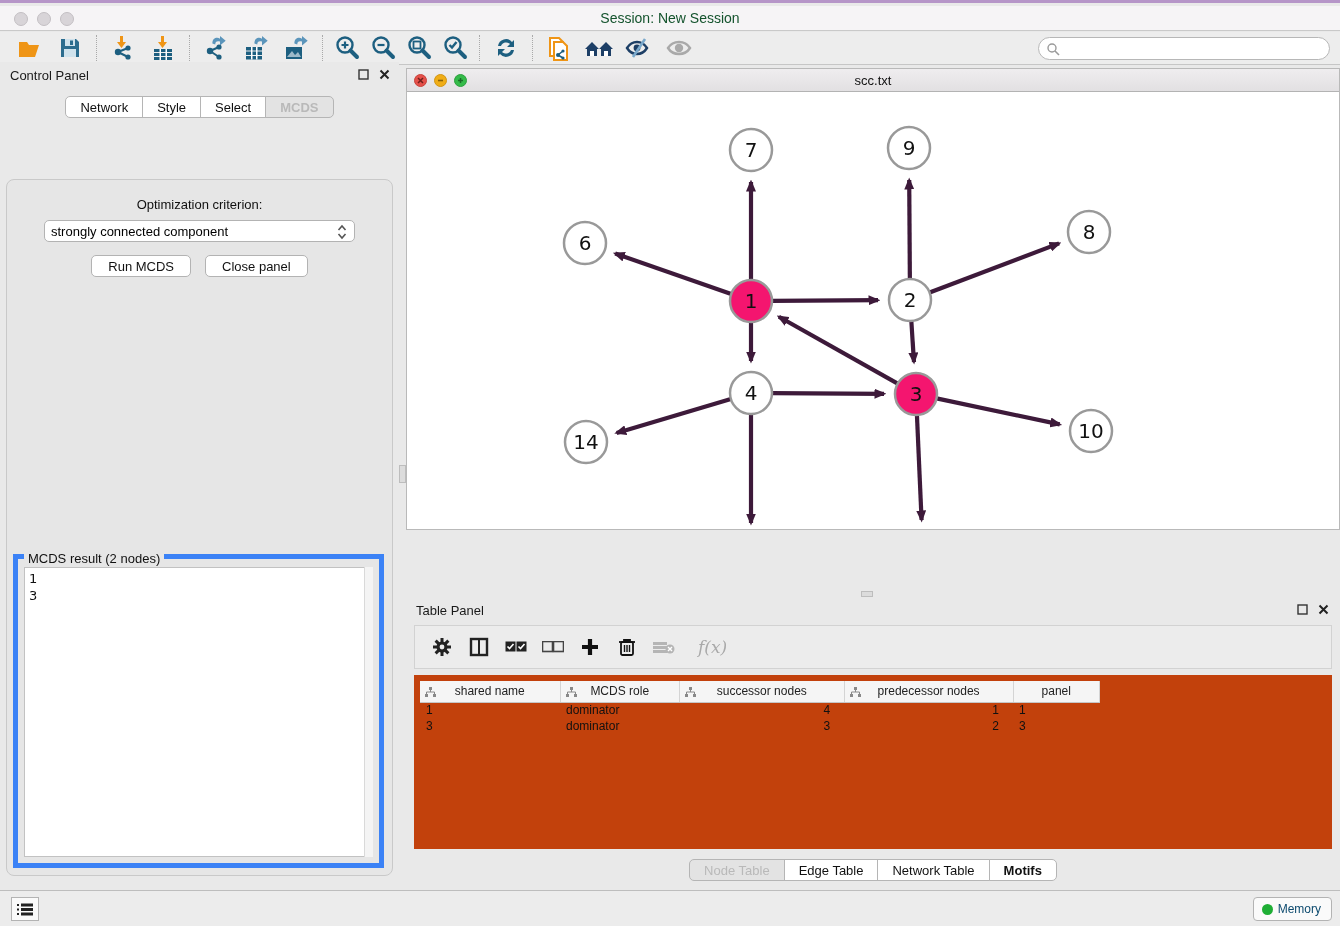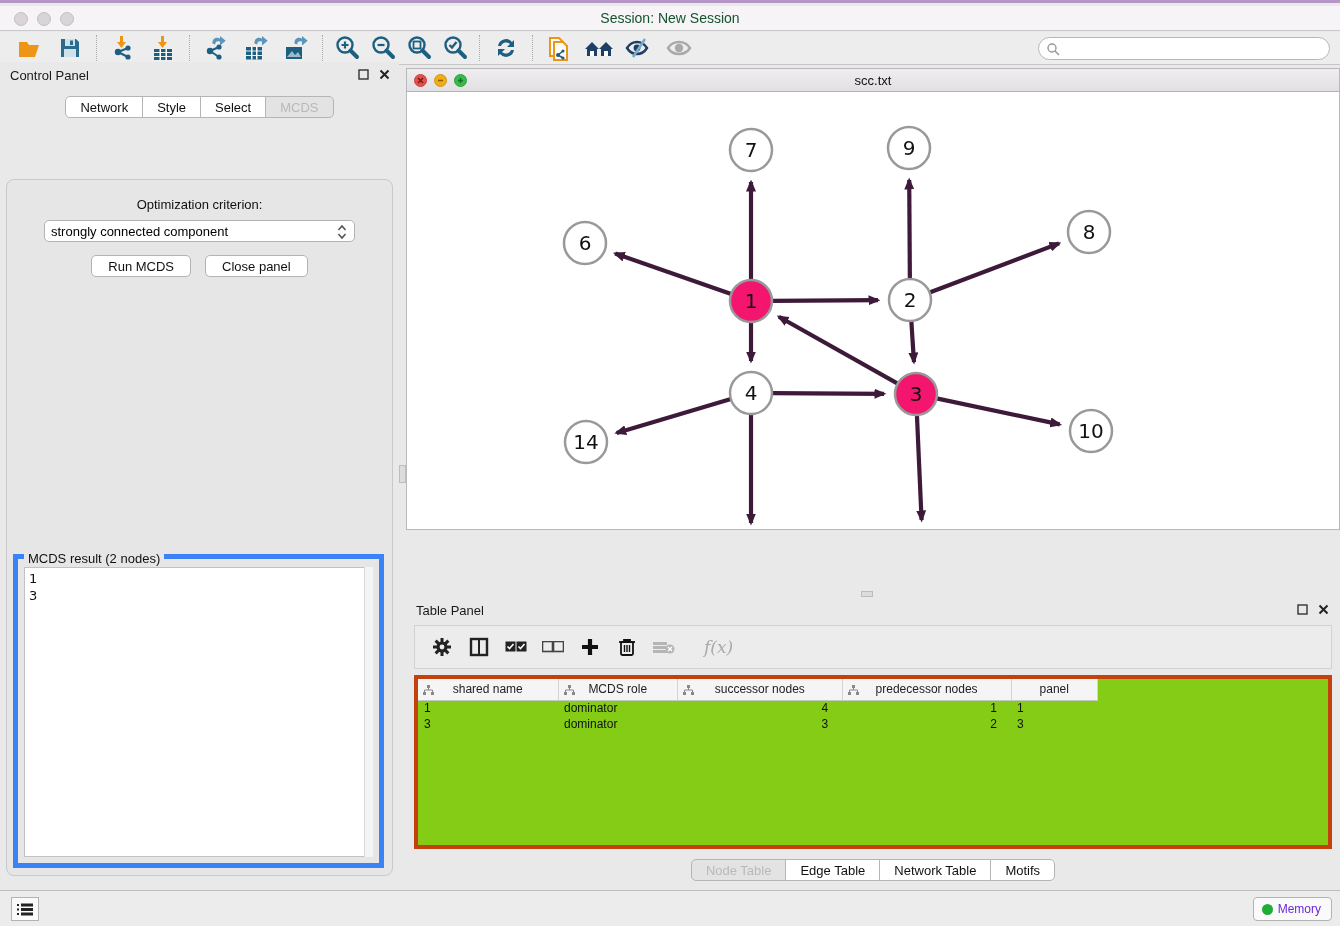--- a/index.html
+++ b/index.html
@@ -36,21 +36,21 @@
     background:#e9e9e9; }
   .panel-head { position:relative; height:26px; }
   .panel-head .p-title { position:absolute; left:10px; top:6px; font-size:13px; color:#1a1a1a; }
   .head-icons { position:absolute; right:8px; top:6px; display:flex; gap:8px; }
   .hd-ic { width:13px; height:13px; display:flex; align-items:center; justify-content:center; cursor:pointer; background:none; border:none; padding:0; }
 
   .seg-tabs { display:flex; justify-content:center; position:relative; z-index:2; }
   .seg-tab { height:22px; padding:0 14px; background:#fff; border:1px solid #b5b5b5;
     margin-left:-1px; font-size:13px; color:#111; display:flex; align-items:center; cursor:pointer; }
   .seg-tab:first-child { border-radius:5px 0 0 5px; margin-left:0; }
-  .seg-tab:last-child { border-radius:0 5px 5px 0; }
+  .seg-tab:last-child { border-radius:0 5px 5px 0;font-weight:bold; }
   .seg-tab.selected { background:#e3e3e3; color:#b9b9b9; }
 
   .cp-body { position:absolute; left:6px; right:6px; top:117px; bottom:4px;
     background:#e6e6e6; border:1px solid #c9c9c9; border-radius:8px; }
   .opt-label { text-align:center; margin-top:17px; font-size:13px; color:#111; }
   .combo { position:relative; margin:8px auto 0; width:311px; height:22px; background:#fff;
     border:1px solid #b3b3b3; border-radius:5px; font-size:13px; display:flex; align-items:center;
     padding-left:6px; cursor:pointer; }
   .combo-stepper { position:absolute; right:7px; top:3px; }
   .btn-row { display:flex; justify-content:center; gap:14px; margin-top:13px; }
@@ -78,43 +78,43 @@
     justify-content:center; font-size:9px; font-weight:bold; color:#7e3b30; cursor:pointer; border:none; padding:0; }
   .net-canvas { position:absolute; left:0; top:23px; right:0; bottom:0; background:#fff; overflow:hidden; }
 
   
   .table-panel { position:absolute; left:406px; top:594px; right:0; height:296px; background:#e9e9e9; }
   .tp-toolbar { position:absolute; left:8px; right:8px; top:28px; height:44px;
     background:#ececec; border:1px solid #d2d2d2; display:flex; align-items:center; padding:0 10px; gap:4px; }
   .tp-btn { width:33px; height:32px; display:flex; align-items:center; justify-content:center;
     background:none; border:none; cursor:pointer; }
   .fx-label { font-family:"DejaVu Serif","Liberation Serif",serif; font-style:italic;
-    font-size:17px; color:#a9a9a9; margin-left:20px; }
+    font-size:17px; color:#a9a9a9; margin-left:14px; }
   .tp-table-wrap { position:absolute; left:8px; right:8px; top:78px; bottom:44px;
-    background:#84cc16; border:4px solid #c2410c; overflow:hidden; }
+    background:#c2410c; border:6px solid #c2410c; overflow:hidden; }
   table.node-table { border-collapse:collapse; table-layout:fixed; width:680px; font-size:12px; }
   .node-table th { height:21px; background:#f5f5f5; border-right:1px solid #d4d4d4;
     border-bottom:1px solid #c6c6c6; font-weight:normal; color:#222; position:relative; }
   .node-table th .th-ic { position:absolute; left:5px; top:6px; }
   .node-table td { height:16px; padding:0 6px; color:#111; }
   .al-l { text-align:left; } .al-r { text-align:right; padding-right:14px !important; }
   .tp-tabs { position:absolute; left:0; right:0; bottom:12px; display:flex; justify-content:center; }
   .splitter-grip-v { position:absolute; left:399px; top:462px; width:7px; height:18px;
     background:#dcdcdc; border:1px solid #bdbdbd; }
   .splitter-grip-h { position:absolute; left:861px; top:588px; width:12px; height:6px;
     background:#dcdcdc; border:1px solid #bdbdbd; }
 
   
   .statusbar { position:absolute; left:0; bottom:0; width:100%; height:36px;
     background:#ececec; border-top:1px solid #bdbdbd; }
   .list-btn { position:absolute; left:11px; top:6px; width:28px; height:24px; background:#fafafa;
     border:1px solid #b3b3b3; display:flex; align-items:center; justify-content:center; cursor:pointer; }
   .memory-btn { position:absolute; right:8px; top:6px; height:24px; padding:0 10px 0 8px;
     background:#fafafa; border:1px solid #b3b3b3; border-radius:4px; display:flex;
-    align-items:center; gap:5px; font-size:12px; color:#6d28d9; cursor:pointer; }
+    align-items:center; gap:5px; font-size:12px; color:#0c4a6e; cursor:pointer; }
   .mem-dot { width:11px; height:11px; border-radius:50%; background:#1fae35; }
 
   svg text { font-family:"DejaVu Sans",sans-serif; }
 </style>
 </head>
 <body>
 
 <div class="window">
 
   <div class="titlebar">

